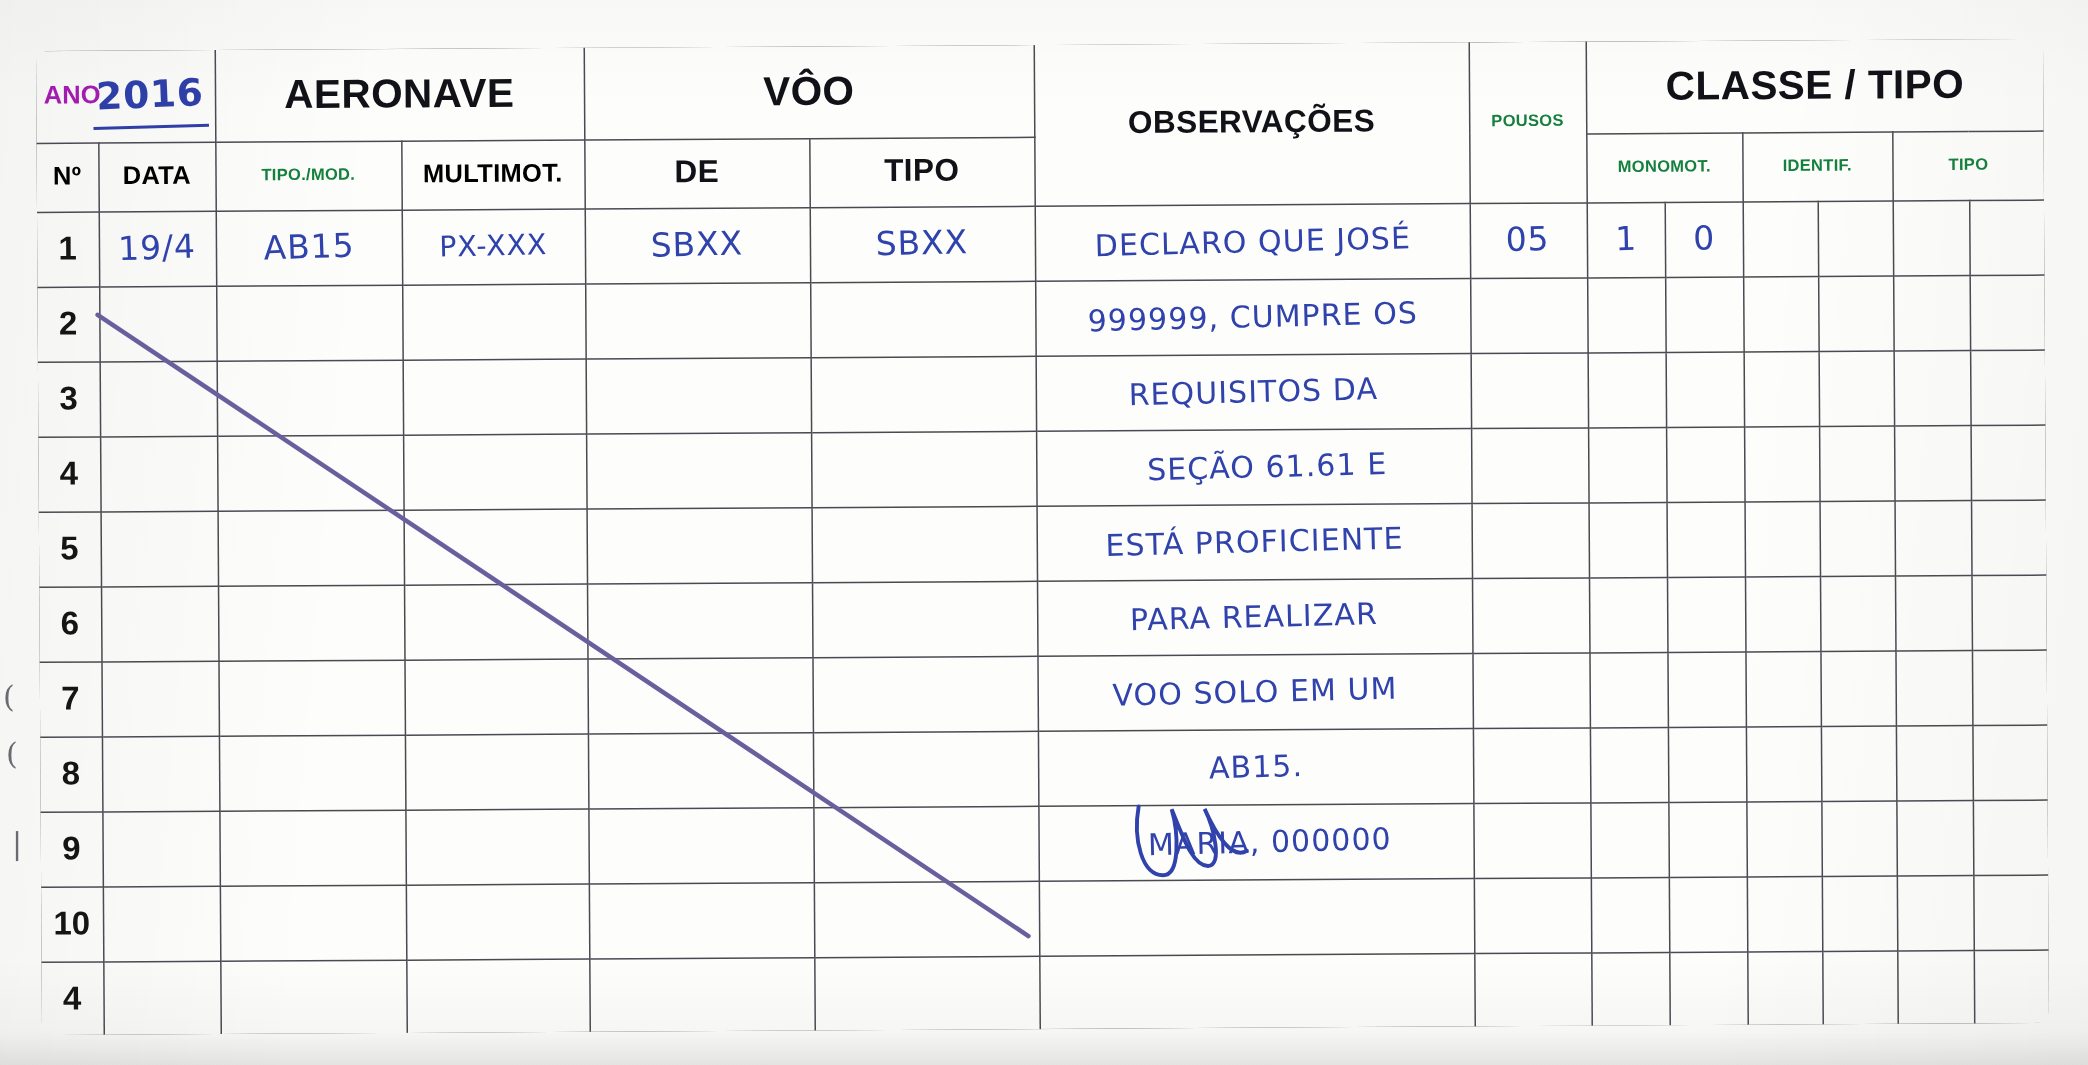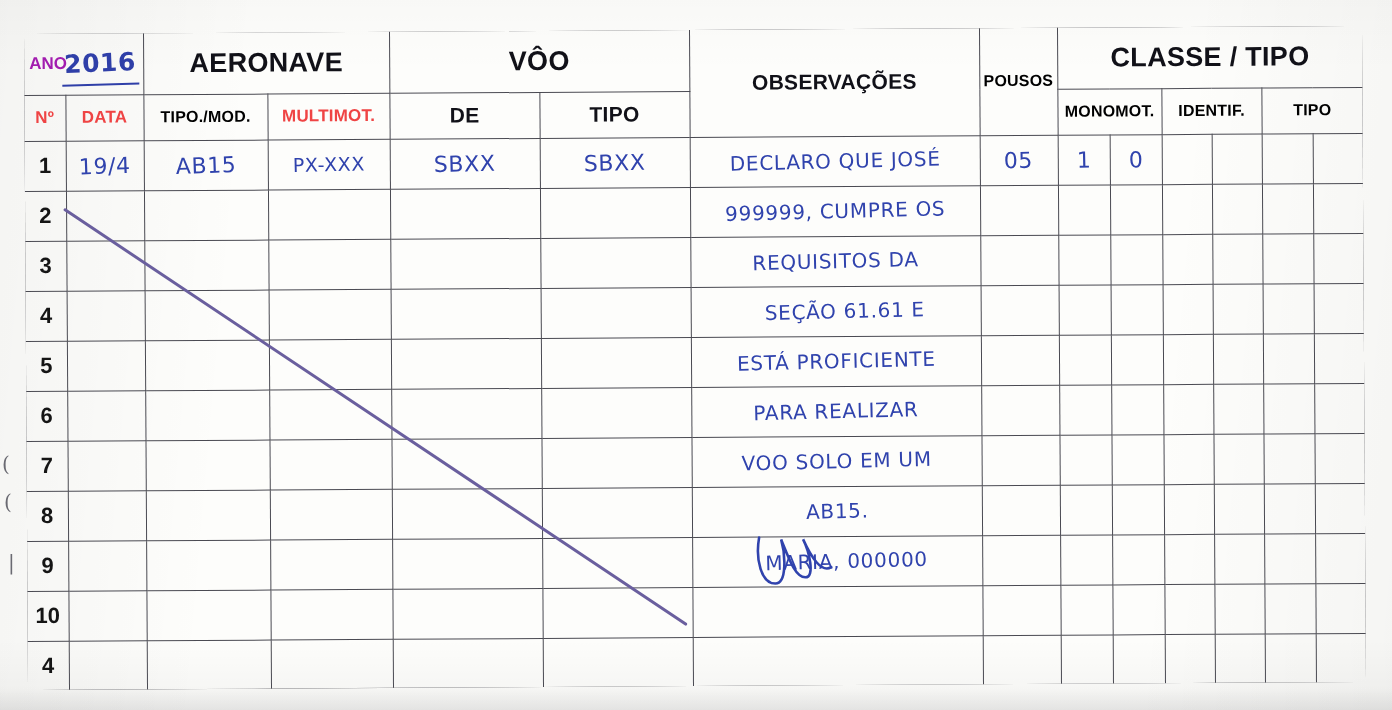--- a/index.html
+++ b/index.html
@@ -66,28 +66,28 @@
   }
 
   th.hdr {
     font-weight: bold;
     color: #111118;
     letter-spacing: 0.3px;
     font-size: 27px;
   }
   th.hdr-sm {
     font-weight: bold;
-    color: #ef4444;
+    color: #000000;
     font-size: 17px;
     letter-spacing: 0.2px;
   }
   th.hdr-xs {
     font-weight: bold;
-    color: #000000;
-    font-size: 16px;
+    color: #15803d;
+    font-size: 11px;
     letter-spacing: 0.2px;
   }
   th.hdr-mid {
     font-weight: bold;
     color: #111118;
     font-size: 21px;
     letter-spacing: 0.3px;
   }
 
   

